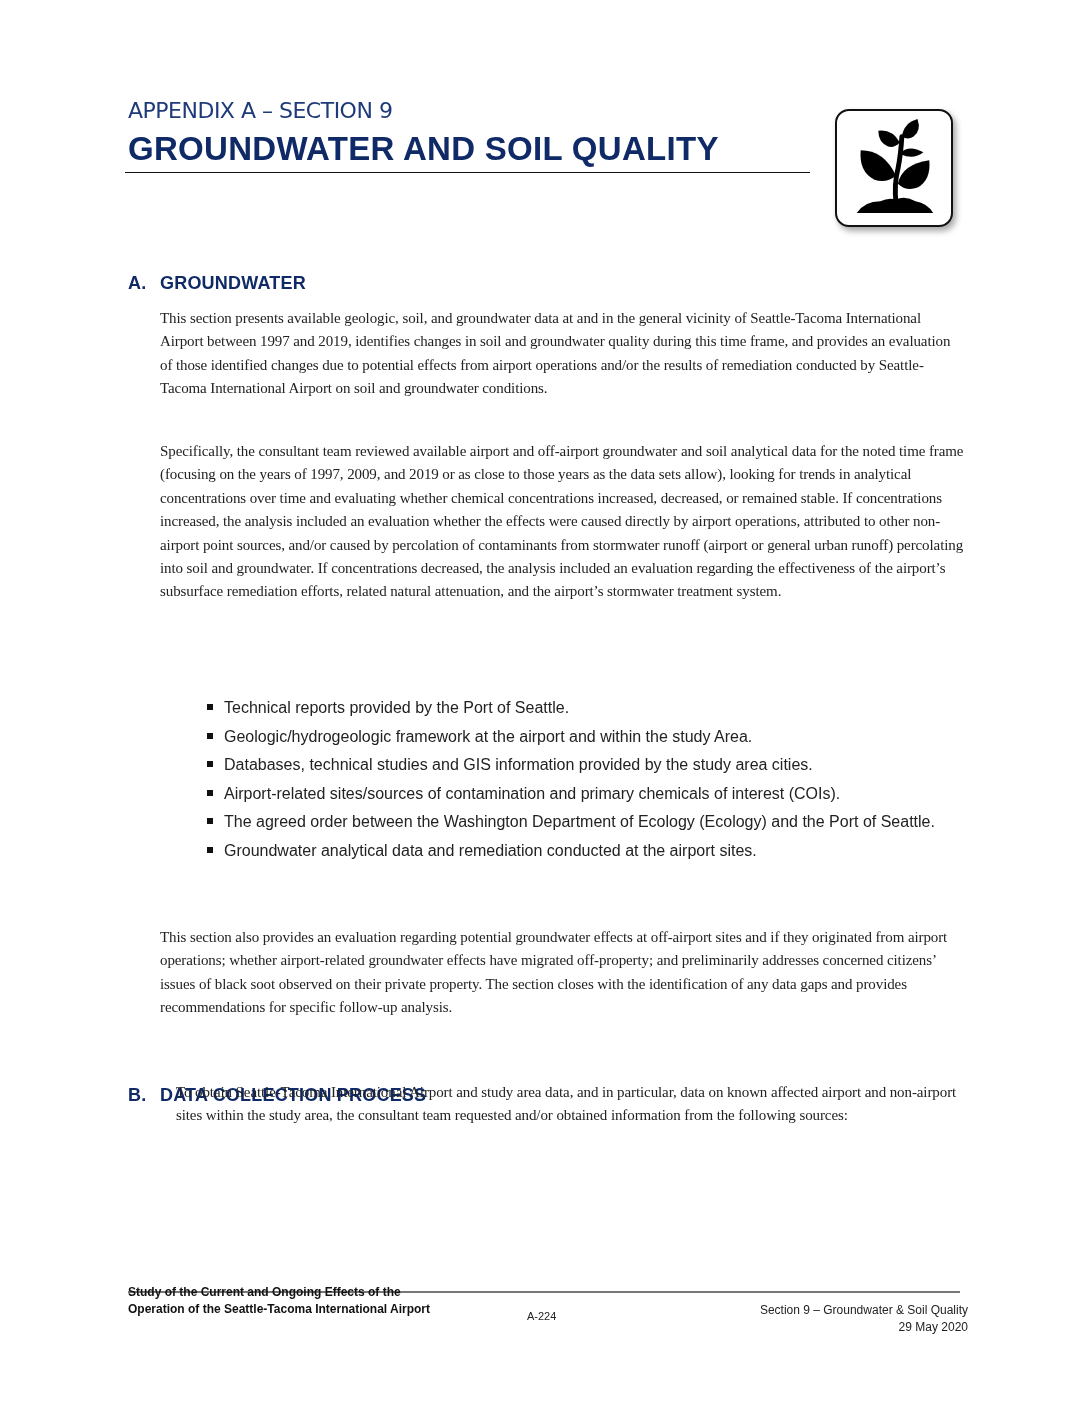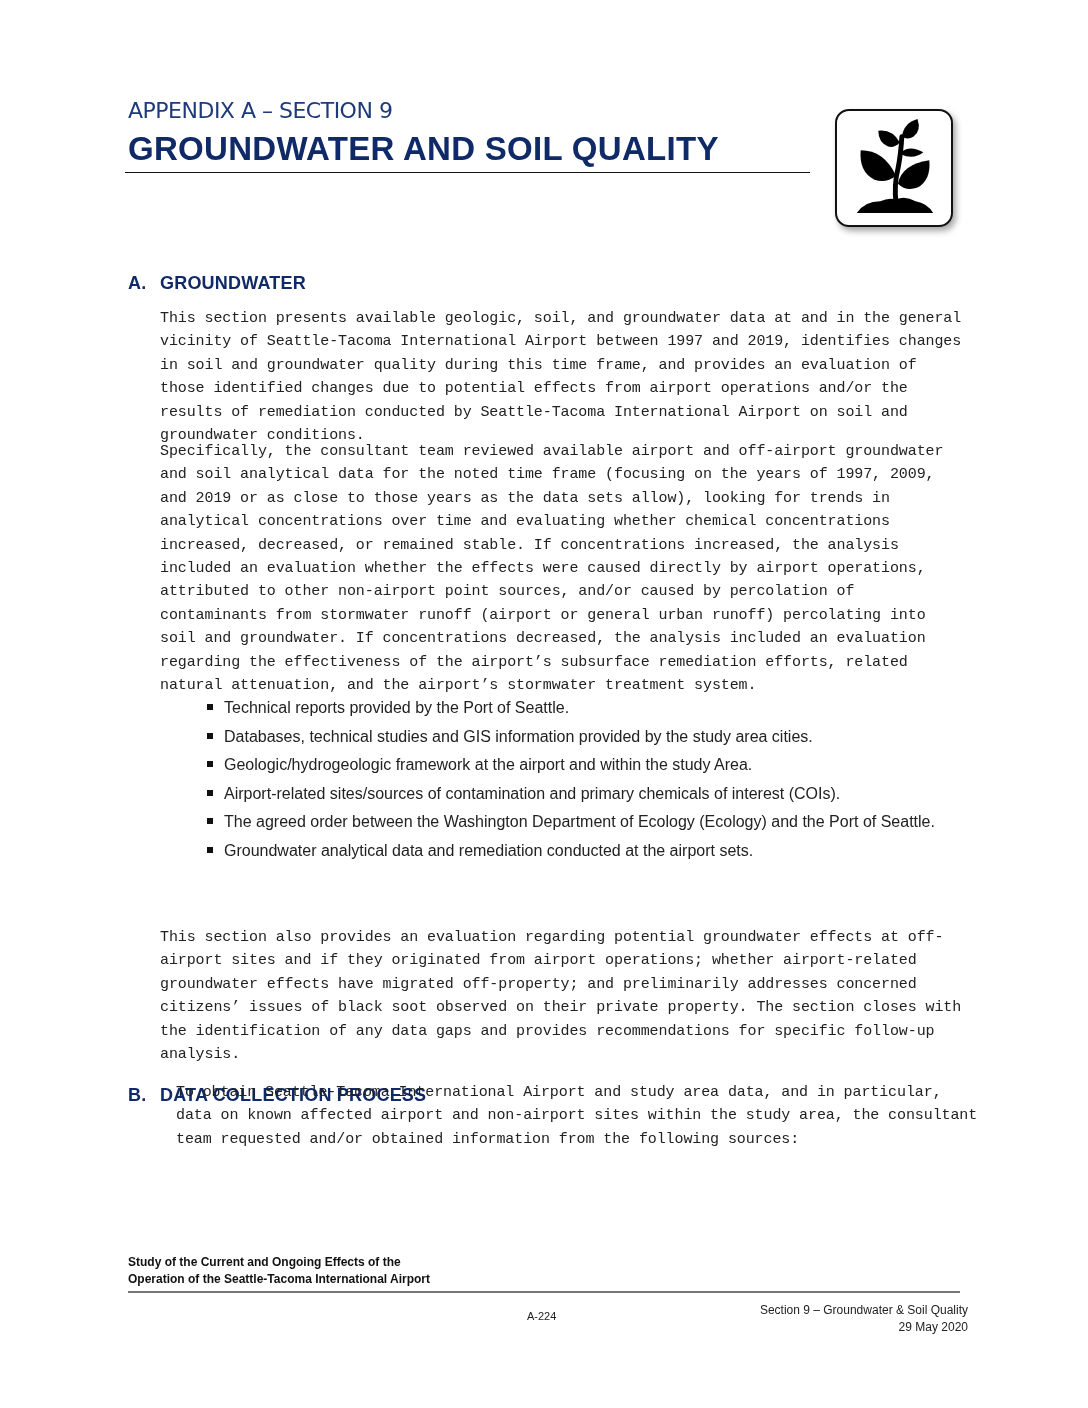--- a/index.html
+++ b/index.html
@@ -16,28 +16,28 @@
     .icon-box { position: absolute; left: 835px; top: 109px; width: 114px; height: 114px;
                 border: 2px solid #111; border-radius: 14px; background: #fff;
                 box-shadow: 3px 4px 6px rgba(0,0,0,0.35); }
     .icon-box svg { position: absolute; left: 8px; top: 4px; width: 98px; height: 104px; }
 
     .h2 { position: absolute; left: 128px; font-size: 18px; font-weight: bold; color: #0f2a66;
           font-family: "Liberation Sans", sans-serif; letter-spacing: 0.2px; }
     .h2 .num { display: inline-block; width: 32px; }
 
     .para { position: absolute; left: 160px; width: 805px; font-size: 15px; line-height: 23.4px; color: #222;
-            font-family: Liberation Mono, monospace; letter-spacing: -0.1px; }
+            font-family: Liberation Serif, serif; letter-spacing: -0.1px; }
     .bullets { position: absolute; left: 205px; width: 740px; margin: 0; padding: 0; list-style: none;
                font-size: 16px; color: #222; font-family: "Liberation Sans", sans-serif; }
     .bullets li { position: relative; padding-left: 19px; line-height: 23.4px; margin-bottom: 5.2px; }
     .bullets li .sq { position: absolute; left: 2px; top: 8px; width: 6px; height: 6px; background: #111; }
 
     .footer-rule { position: absolute; left: 128px; top: 1291px; width: 832px; border-top: 2px solid #777; }
-    .footer-left { position: absolute; left: 128px; top: 1254px; font-size: 12px; font-weight: bold; line-height: 17px; color: #111; }
+    .footer-left { position: absolute; left: 128px; top: 1284px; font-size: 12px; font-weight: bold; line-height: 17px; color: #111; }
     .footer-center { position: absolute; left: 527px; top: 1310px; font-size: 11px; color: #222; }
     .footer-right { position: absolute; right: 120px; top: 1302px; font-size: 12px; line-height: 17px; color: #222; text-align: right; }
   </style>
 </head>
 <body>
 
 <div class="page">
 
   <div class="kicker">APPENDIX A – SECTION 9</div>
   <div class="title">GROUNDWATER AND SOIL QUALITY</div>
@@ -64,25 +64,25 @@
 
   <div class="h2" style="top:273px;">
     <span class="num">A.</span><span>GROUNDWATER</span>
   </div>
 
   <p class="para" style="top:307px; margin:0;">This section presents available geologic, soil, and groundwater data at and in the general vicinity of Seattle-Tacoma International Airport between 1997 and 2019, identifies changes in soil and groundwater quality during this time frame, and provides an evaluation of those identified changes due to potential effects from airport operations and/or the results of remediation conducted by Seattle-Tacoma International Airport on soil and groundwater conditions.</p>
   <p class="para" style="top:440px; margin:0;">Specifically, the consultant team reviewed available airport and off-airport groundwater and soil analytical data for the noted time frame (focusing on the years of 1997, 2009, and 2019 or as close to those years as the data sets allow), looking for trends in analytical concentrations over time and evaluating whether chemical concentrations increased, decreased, or remained stable.  If concentrations increased, the analysis included an evaluation whether the effects were caused directly by airport operations, attributed to other non-airport point sources, and/or caused by percolation of contaminants from stormwater runoff (airport or general urban runoff) percolating into soil and groundwater.  If concentrations decreased, the analysis included an evaluation regarding the effectiveness of the airport’s subsurface remediation efforts, related natural attenuation, and the airport’s stormwater treatment system.</p>
 
   <ul class="bullets" style="top:696px;">
     <li><span class="sq"></span><span>Technical reports provided by the Port of Seattle.</span></li>
+    <li><span class="sq"></span><span>Geologic/hydrogeologic framework at the airport and within the study Area.</span></li>
     <li><span class="sq"></span><span>Databases, technical studies and GIS information provided by the study area cities.</span></li>
-    <li><span class="sq"></span><span>Geologic/hydrogeologic framework at the airport and within the study Area.</span></li>
     <li><span class="sq"></span><span>Airport-related sites/sources of contamination and primary chemicals of interest (COIs).</span></li>
     <li><span class="sq"></span><span>The agreed order between the Washington Department of Ecology (Ecology) and the Port of Seattle.</span></li>
-    <li><span class="sq"></span><span>Groundwater analytical data and remediation conducted at the airport sets.</span></li>
+    <li><span class="sq"></span><span>Groundwater analytical data and remediation conducted at the airport sites.</span></li>
   </ul>
 
   <p class="para" style="top:926px; margin:0;">This section also provides an evaluation regarding potential groundwater effects at off-airport sites and if they originated from airport operations; whether airport-related groundwater effects have migrated off-property; and preliminarily addresses concerned citizens’ issues of black soot observed on their private property.  The section closes with the identification of any data gaps and provides recommendations for specific follow-up analysis.</p>
 
   <div class="h2" style="top:1085px;">
     <span class="num">B.</span><span>DATA COLLECTION PROCESS</span>
   </div>
   <p class="para" style="top:1065px; margin:16px;">To obtain Seattle-Tacoma International Airport and study area data, and in particular, data on known affected airport and non-airport sites within the study area, the consultant team requested and/or obtained information from the following sources:</p>
 
   <div class="footer-rule"></div>

